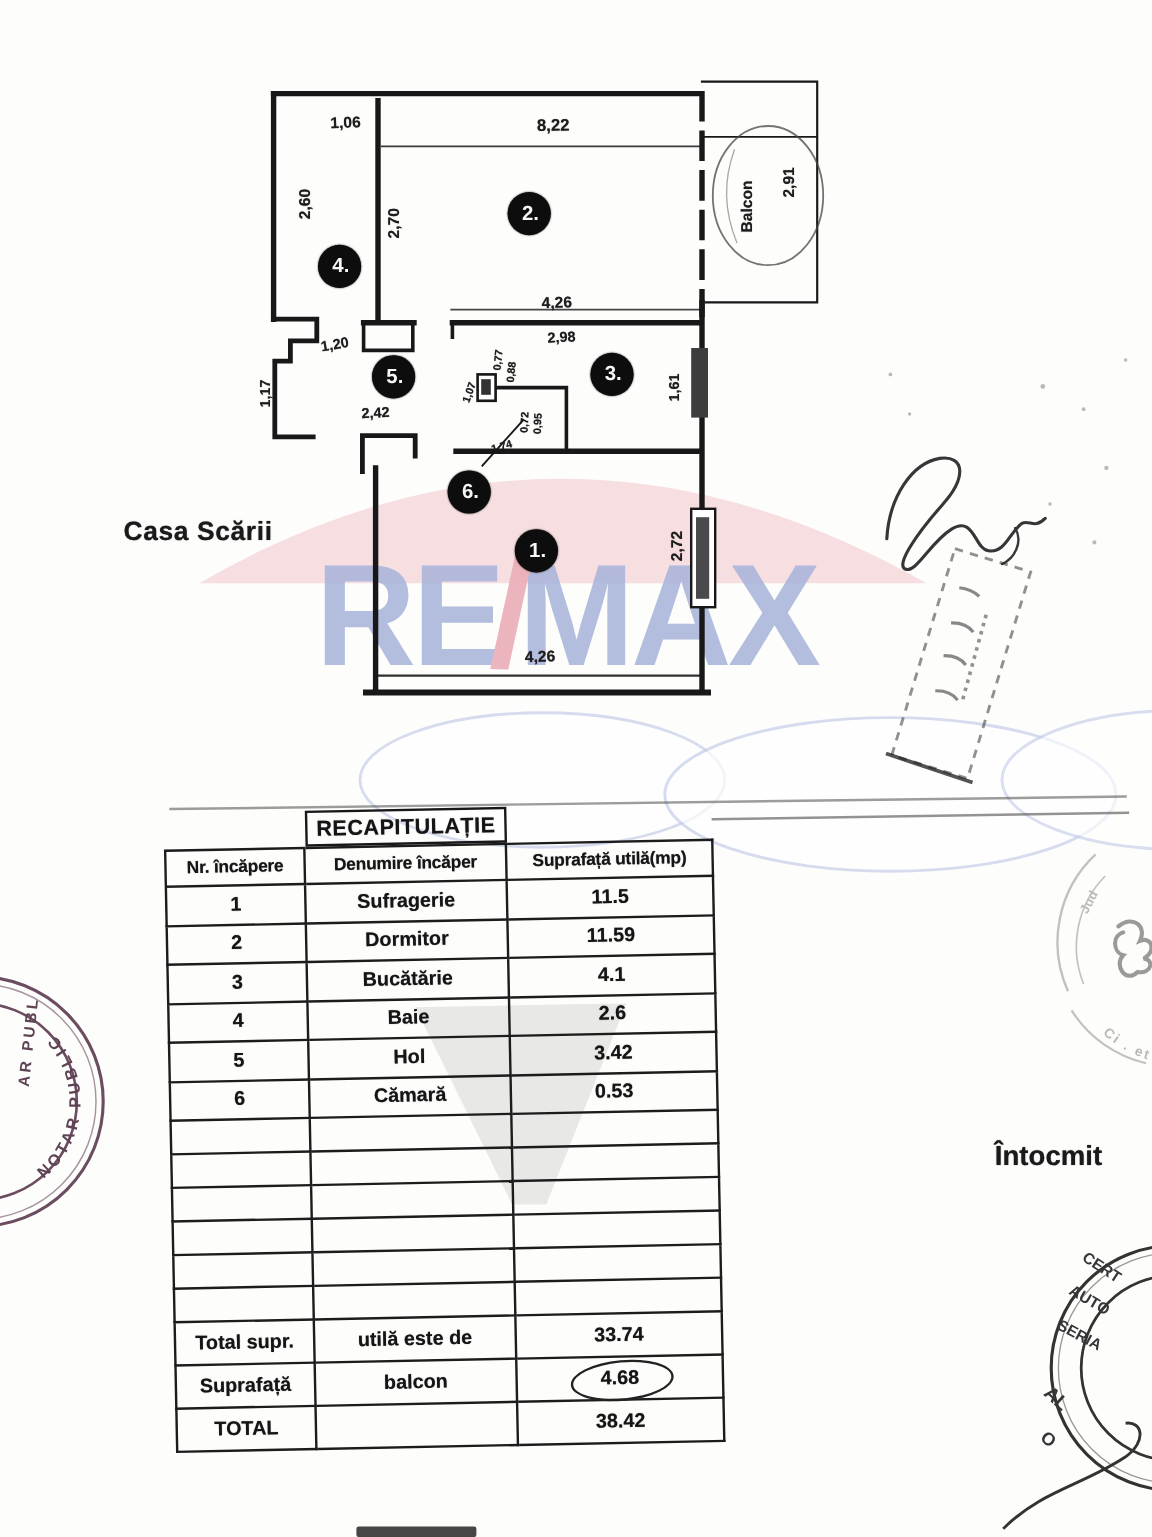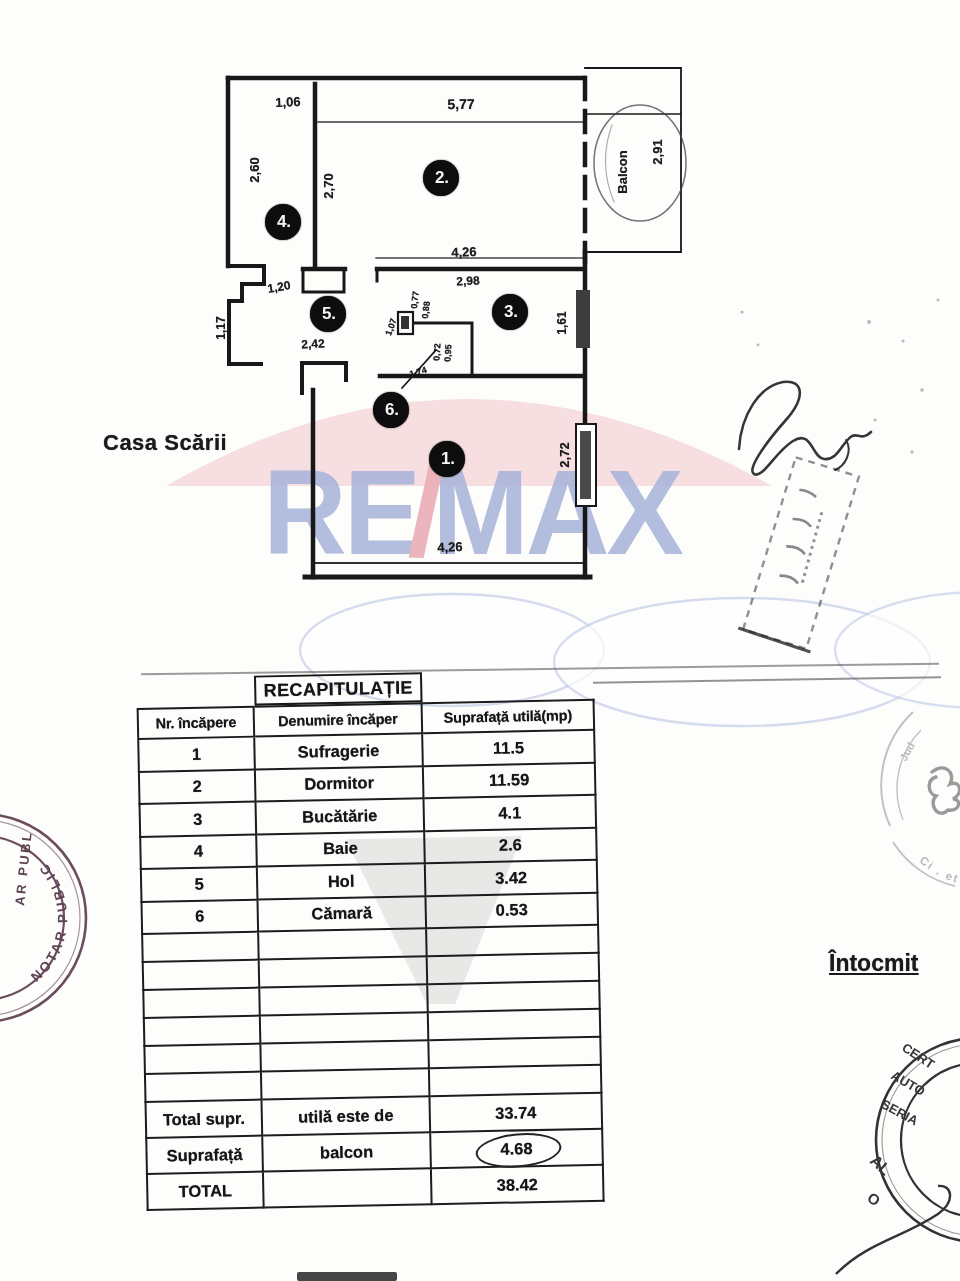--- a/index.html
+++ b/index.html
@@ -38,21 +38,21 @@
     display:flex;align-items:center;justify-content:center;
     transform:translate(-50%,-50%);padding-left:2px;box-sizing:border-box;
     box-shadow:0 0 1.5px rgba(0,0,0,.9);
   }
   #casa-scarii{
     position:absolute;left:103px;top:430px;font-size:22px;font-weight:700;
     letter-spacing:.5px;text-shadow:0 0 .9px rgba(0,0,0,.7);z-index:2;text-align:right;
   }
   #intocmit{
     position:absolute;left:829px;top:950px;font-size:23px;font-weight:700;
-    text-shadow:0 0 .9px rgba(0,0,0,.7);z-index:4;text-decoration:underline;
+    text-shadow:0 0 .9px rgba(0,0,0,.7);z-index:4;
   }
   
   #ghostline-a,#ghostline-b{position:absolute;background:#3a3a3a;z-index:3;}
   #ghostline-a{left:141px;top:668px;width:798px;height:2px;opacity:.5;transform:rotate(-.75deg);}
   #ghostline-b{left:593px;top:679px;width:348px;height:2px;opacity:.55;transform:rotate(-.9deg);}
   #recap{
     position:absolute;left:136px;top:678px;width:458px;z-index:3;
     transform:rotate(-1.15deg);transform-origin:top left;color:#151515;
   }
   .trow{display:flex;}
@@ -139,21 +139,21 @@
 
     <rect x="576" y="424" width="20" height="82" fill="#fff" stroke-width="2"></rect>
     <rect x="580" y="431" width="11" height="68" fill="#4a4a4a" stroke="none"></rect>
   </g>
 </svg>
 
 <div id="plan-layer">
   <span class="dim" style="left:622px;top:172px;font-size:13px;transform:translate(-50%,-50%) rotate(-90deg);">Balcon</span>
   <span class="dim" style="left:657px;top:152px;font-size:13px;transform:translate(-50%,-50%) rotate(-90deg);">2,91</span>
 <span class="dim" style="left: 288px; top: 102px; font-size: 13px; transform: translate(-50%, -50%) rotate(-2deg);">1,06</span>
-    <span class="dim" style="left: 461px; top: 104px; font-size: 14px; transform: translate(-50%, -50%) rotate(-1deg);">5,77</span>
+    <span class="dim" style="left: 461px; top: 104px; font-size: 14px; transform: translate(-50%, -50%) rotate(-1deg);">8,22</span>
     <span class="dim" style="left: 254px; top: 170px; font-size: 13px; transform: translate(-50%, -50%) rotate(-90deg);">2,60</span>
     <span class="dim" style="left: 328px; top: 186px; font-size: 13px; transform: translate(-50%, -50%) rotate(-90deg);">2,70</span>
     <span class="dim" style="left: 464px; top: 252px; font-size: 13px; transform: translate(-50%, -50%) rotate(-2deg);">4,26</span>
     <span class="dim" style="left: 468px; top: 281px; font-size: 12px; transform: translate(-50%, -50%) rotate(-3deg);">2,98</span>
     <span class="dim" style="left: 279px; top: 287px; font-size: 12px; transform: translate(-50%, -50%) rotate(-10deg);">1,20</span>
     <span class="dim" style="left: 221px; top: 328px; font-size: 12px; transform: translate(-50%, -50%) rotate(-90deg);">1,17</span>
     <span class="dim" style="left: 313px; top: 344px; font-size: 12px; transform: translate(-50%, -50%) rotate(-3deg);">2,42</span>
     <span class="dim" style="left: 562px; top: 323px; font-size: 12px; transform: translate(-50%, -50%) rotate(-90deg);">1,61</span>
     <span class="dim" style="left: 564px; top: 455px; font-size: 13px; transform: translate(-50%, -50%) rotate(-90deg);">2,72</span>
     <span class="dim" style="left: 450px; top: 547px; font-size: 13px; transform: translate(-50%, -50%) rotate(-2deg);">4,26</span>

